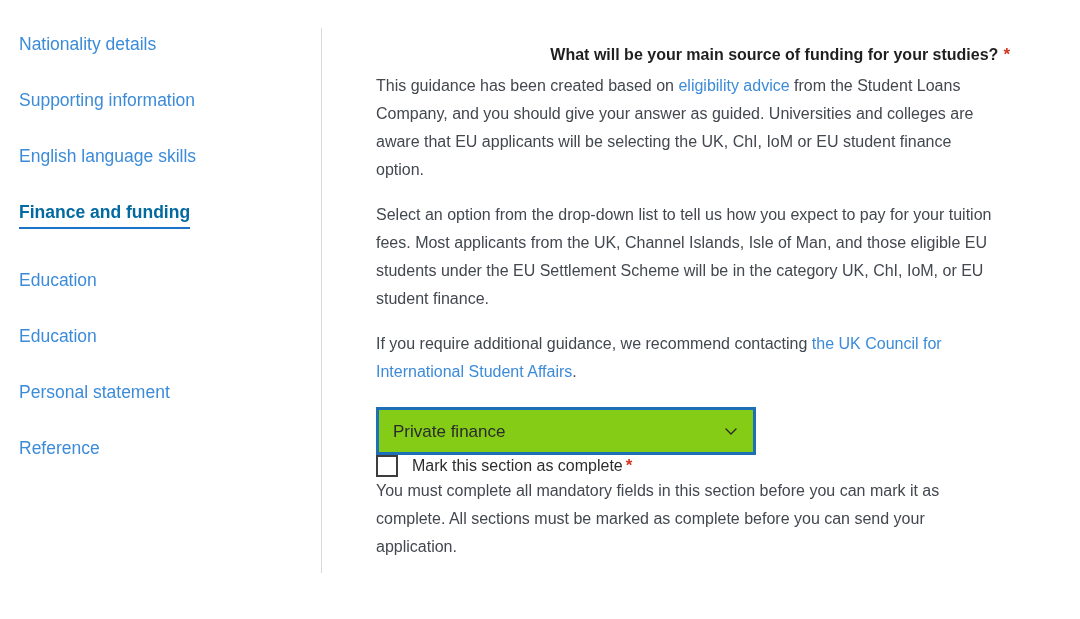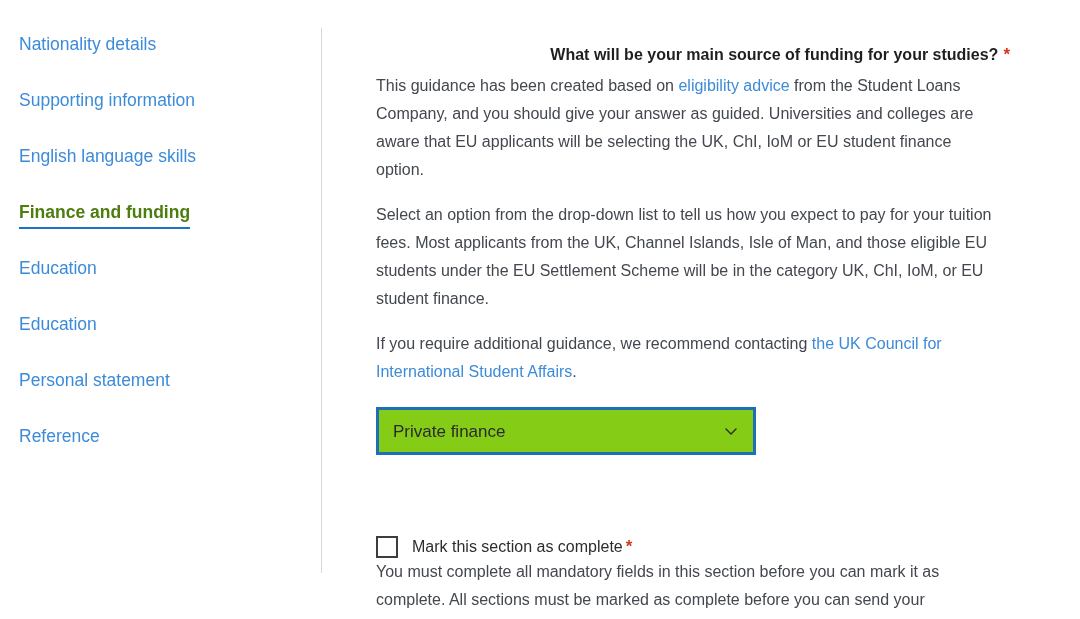--- a/index.html
+++ b/index.html
@@ -43,25 +43,25 @@
     display: block;
     font-size: 17.5px;
     line-height: 22px;
     color: #3c8bd9;
     text-decoration: none;
     margin-bottom: 34px;
     width: max-content;
     cursor: pointer;
   }
   .nav-item.active {
-    color: #4d7c0f;
+    color: #0369a1;
     font-weight: bold;
     border-bottom: 2px solid #1a73c7;
     padding-bottom: 4px;
-    margin-bottom: 28px;
+    margin-bottom: 40px;
   }
 
   
   .main {
     flex: 1 1 auto;
     box-sizing: border-box;
     padding: 44px 70px 0 54px;
   }
   .q-heading {
     font-size: 16px;
@@ -120,21 +120,20 @@
     transform: translateY(-50%);
     width: 14px;
     height: 14px;
     display: block;
   }
 
   
   .check-row {
     display: flex;
     align-items: flex-start;
-    margin-top: 81px;
   }
   .checkbox {
     width: 22px;
     height: 22px;
     box-sizing: border-box;
     border: 2px solid #3d3d3d;
     background: #fff;
     flex: 0 0 22px;
     cursor: pointer;
   }

